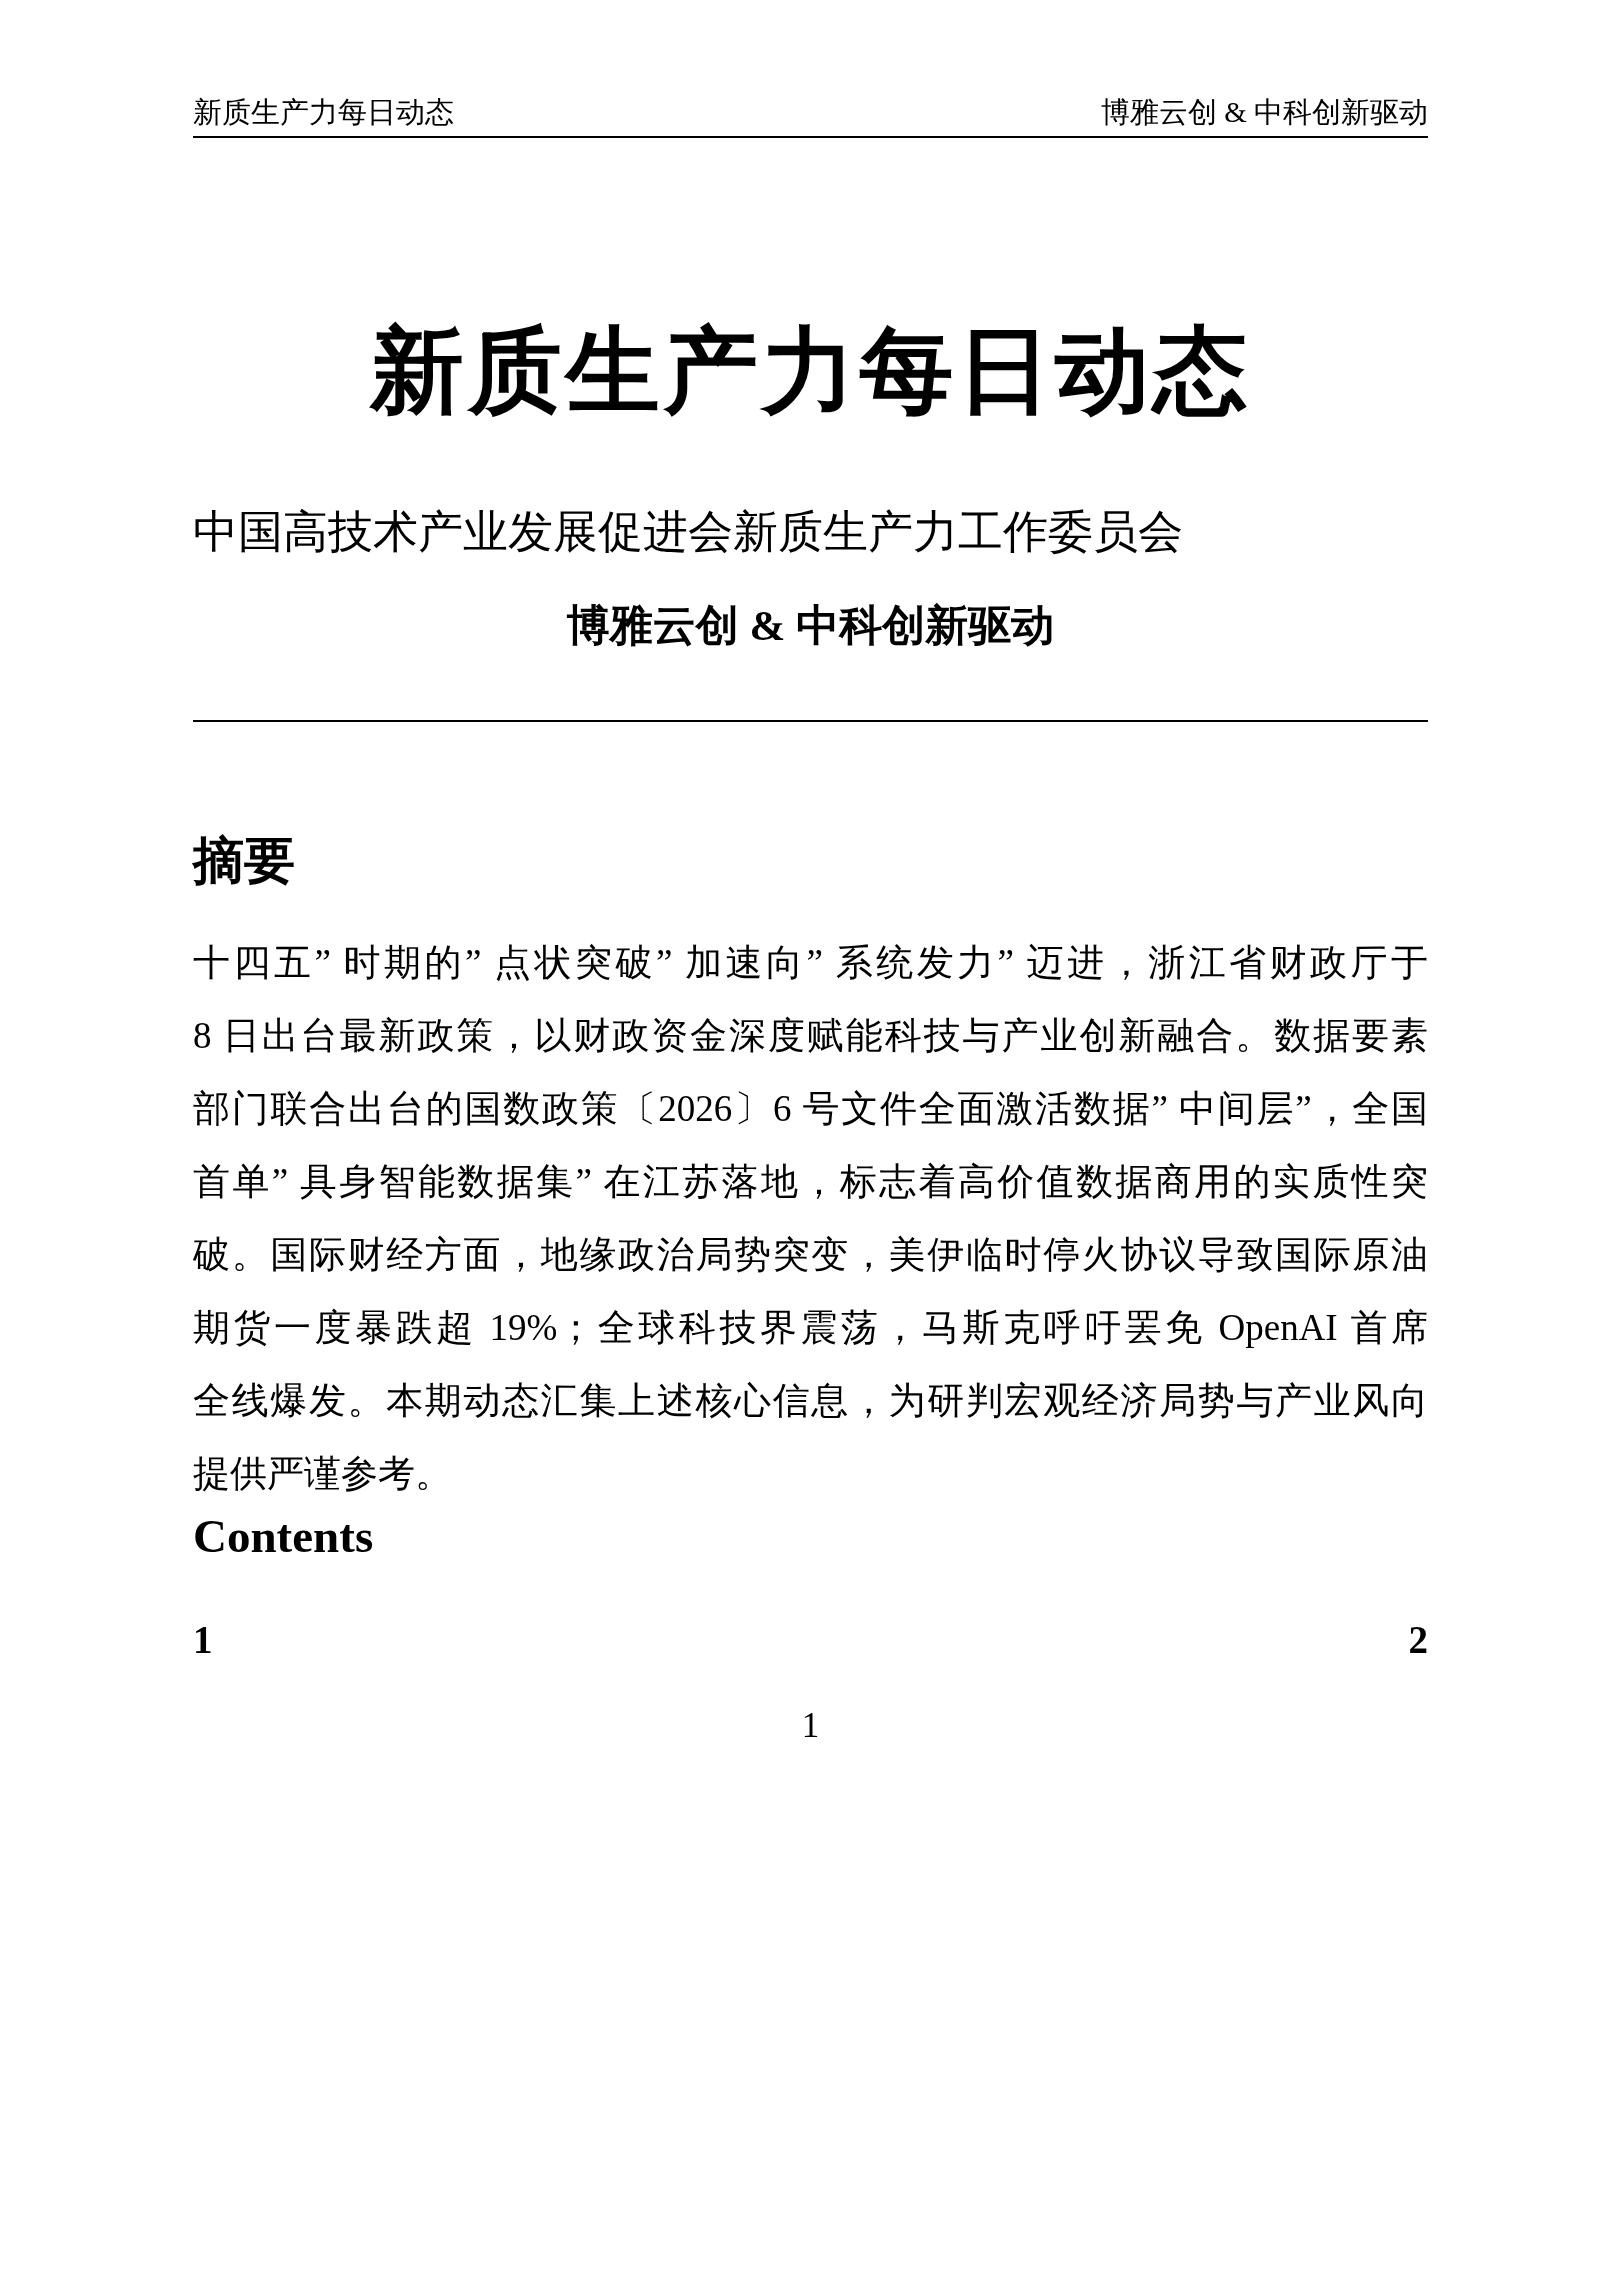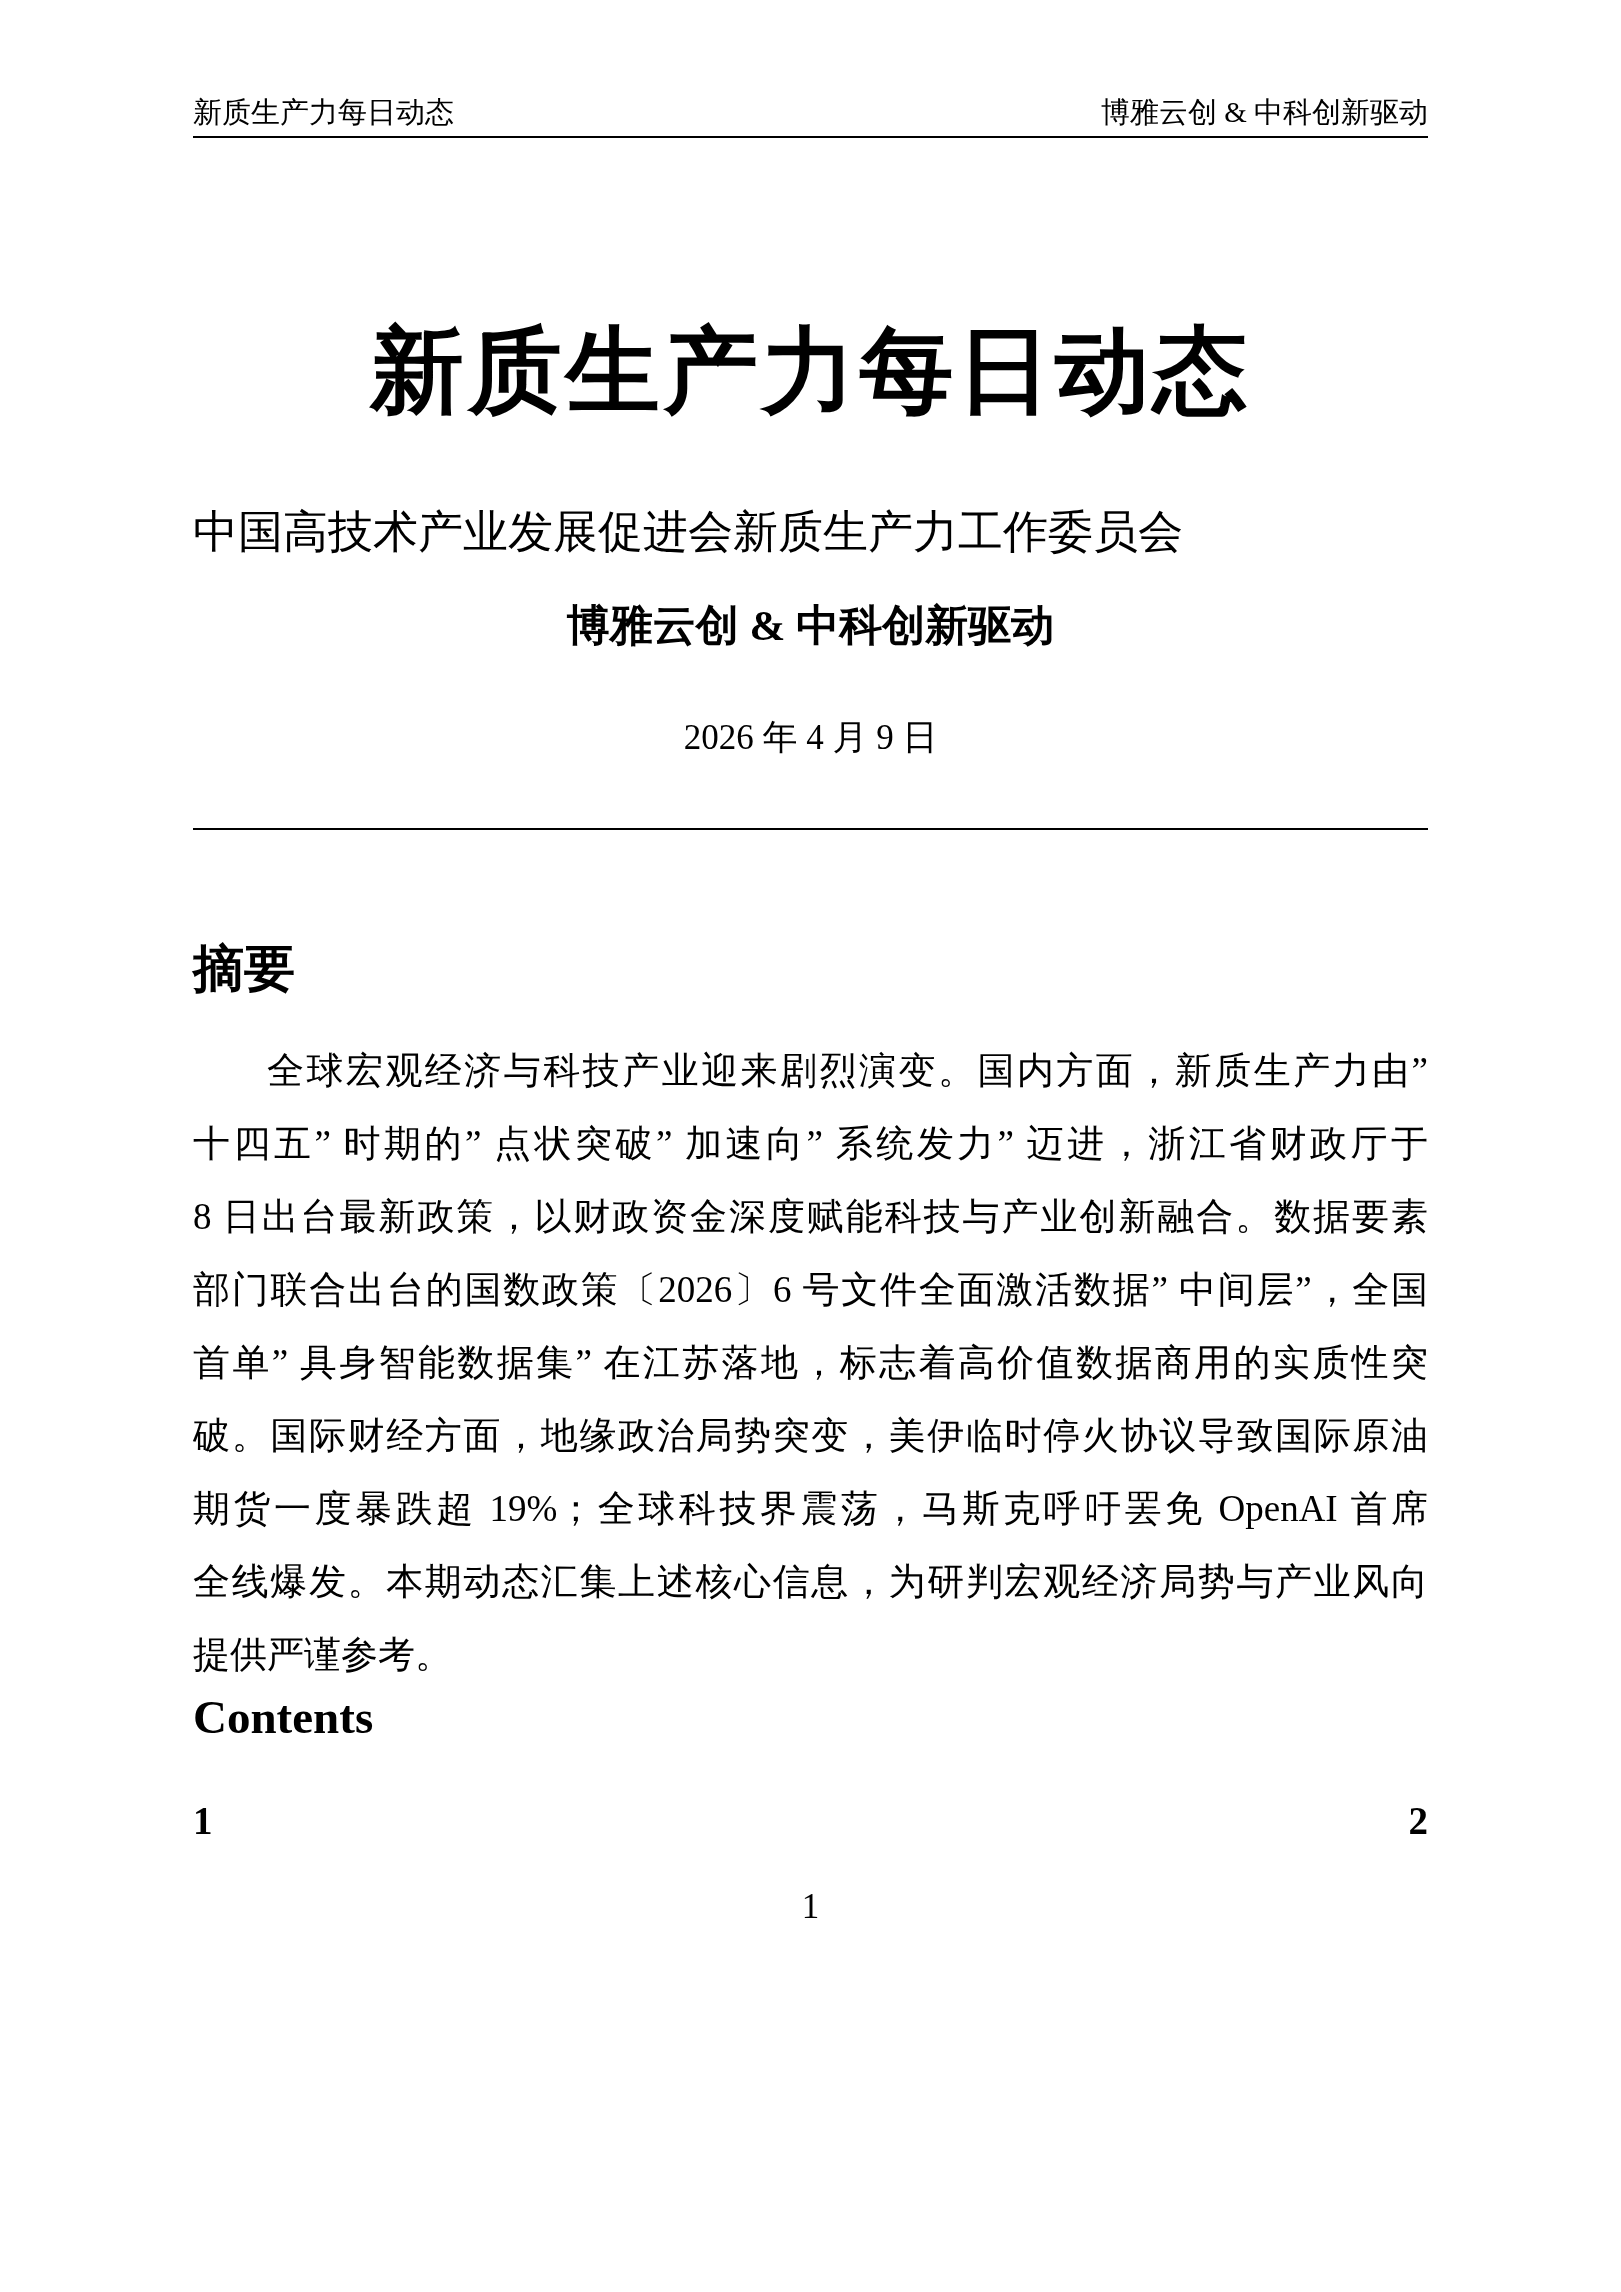--- a/index.html
+++ b/index.html
@@ -148,28 +148,26 @@
     </div>
     <hr class="header-rule">
   </div>
 
   <div class="doc-title">新质生产力每日动态</div>
 
   <div class="doc-org">中国高技术产业发展促进会新质生产力工作委员会</div>
 
   <div class="doc-authors">博雅云创 &amp; 中科创新驱动</div>
 
-  <div class="doc-date">2026 年 4 月 9 日</div>
 
   <hr class="title-rule">
 
   <div class="abstract-heading">摘要</div>
 
   <div class="abstract-body">
-    <div class="abstract-line first">全球宏观经济与科技产业迎来剧烈演变。国内方面，新质生产力由”</div>
     <div class="abstract-line">十四五” 时期的” 点状突破” 加速向” 系统发力” 迈进，浙江省财政厅于</div>
     <div class="abstract-line">8 日出台最新政策，以财政资金深度赋能科技与产业创新融合。数据要素</div>
     <div class="abstract-line">部门联合出台的国数政策〔2026〕6 号文件全面激活数据” 中间层”，全国</div>
     <div class="abstract-line">首单” 具身智能数据集” 在江苏落地，标志着高价值数据商用的实质性突</div>
     <div class="abstract-line">破。国际财经方面，地缘政治局势突变，美伊临时停火协议导致国际原油</div>
     <div class="abstract-line">期货一度暴跌超 19%；全球科技界震荡，马斯克呼吁罢免 OpenAI 首席</div>
     <div class="abstract-line">全线爆发。本期动态汇集上述核心信息，为研判宏观经济局势与产业风向</div>
     <div class="abstract-line last">提供严谨参考。</div>
   </div>
 

